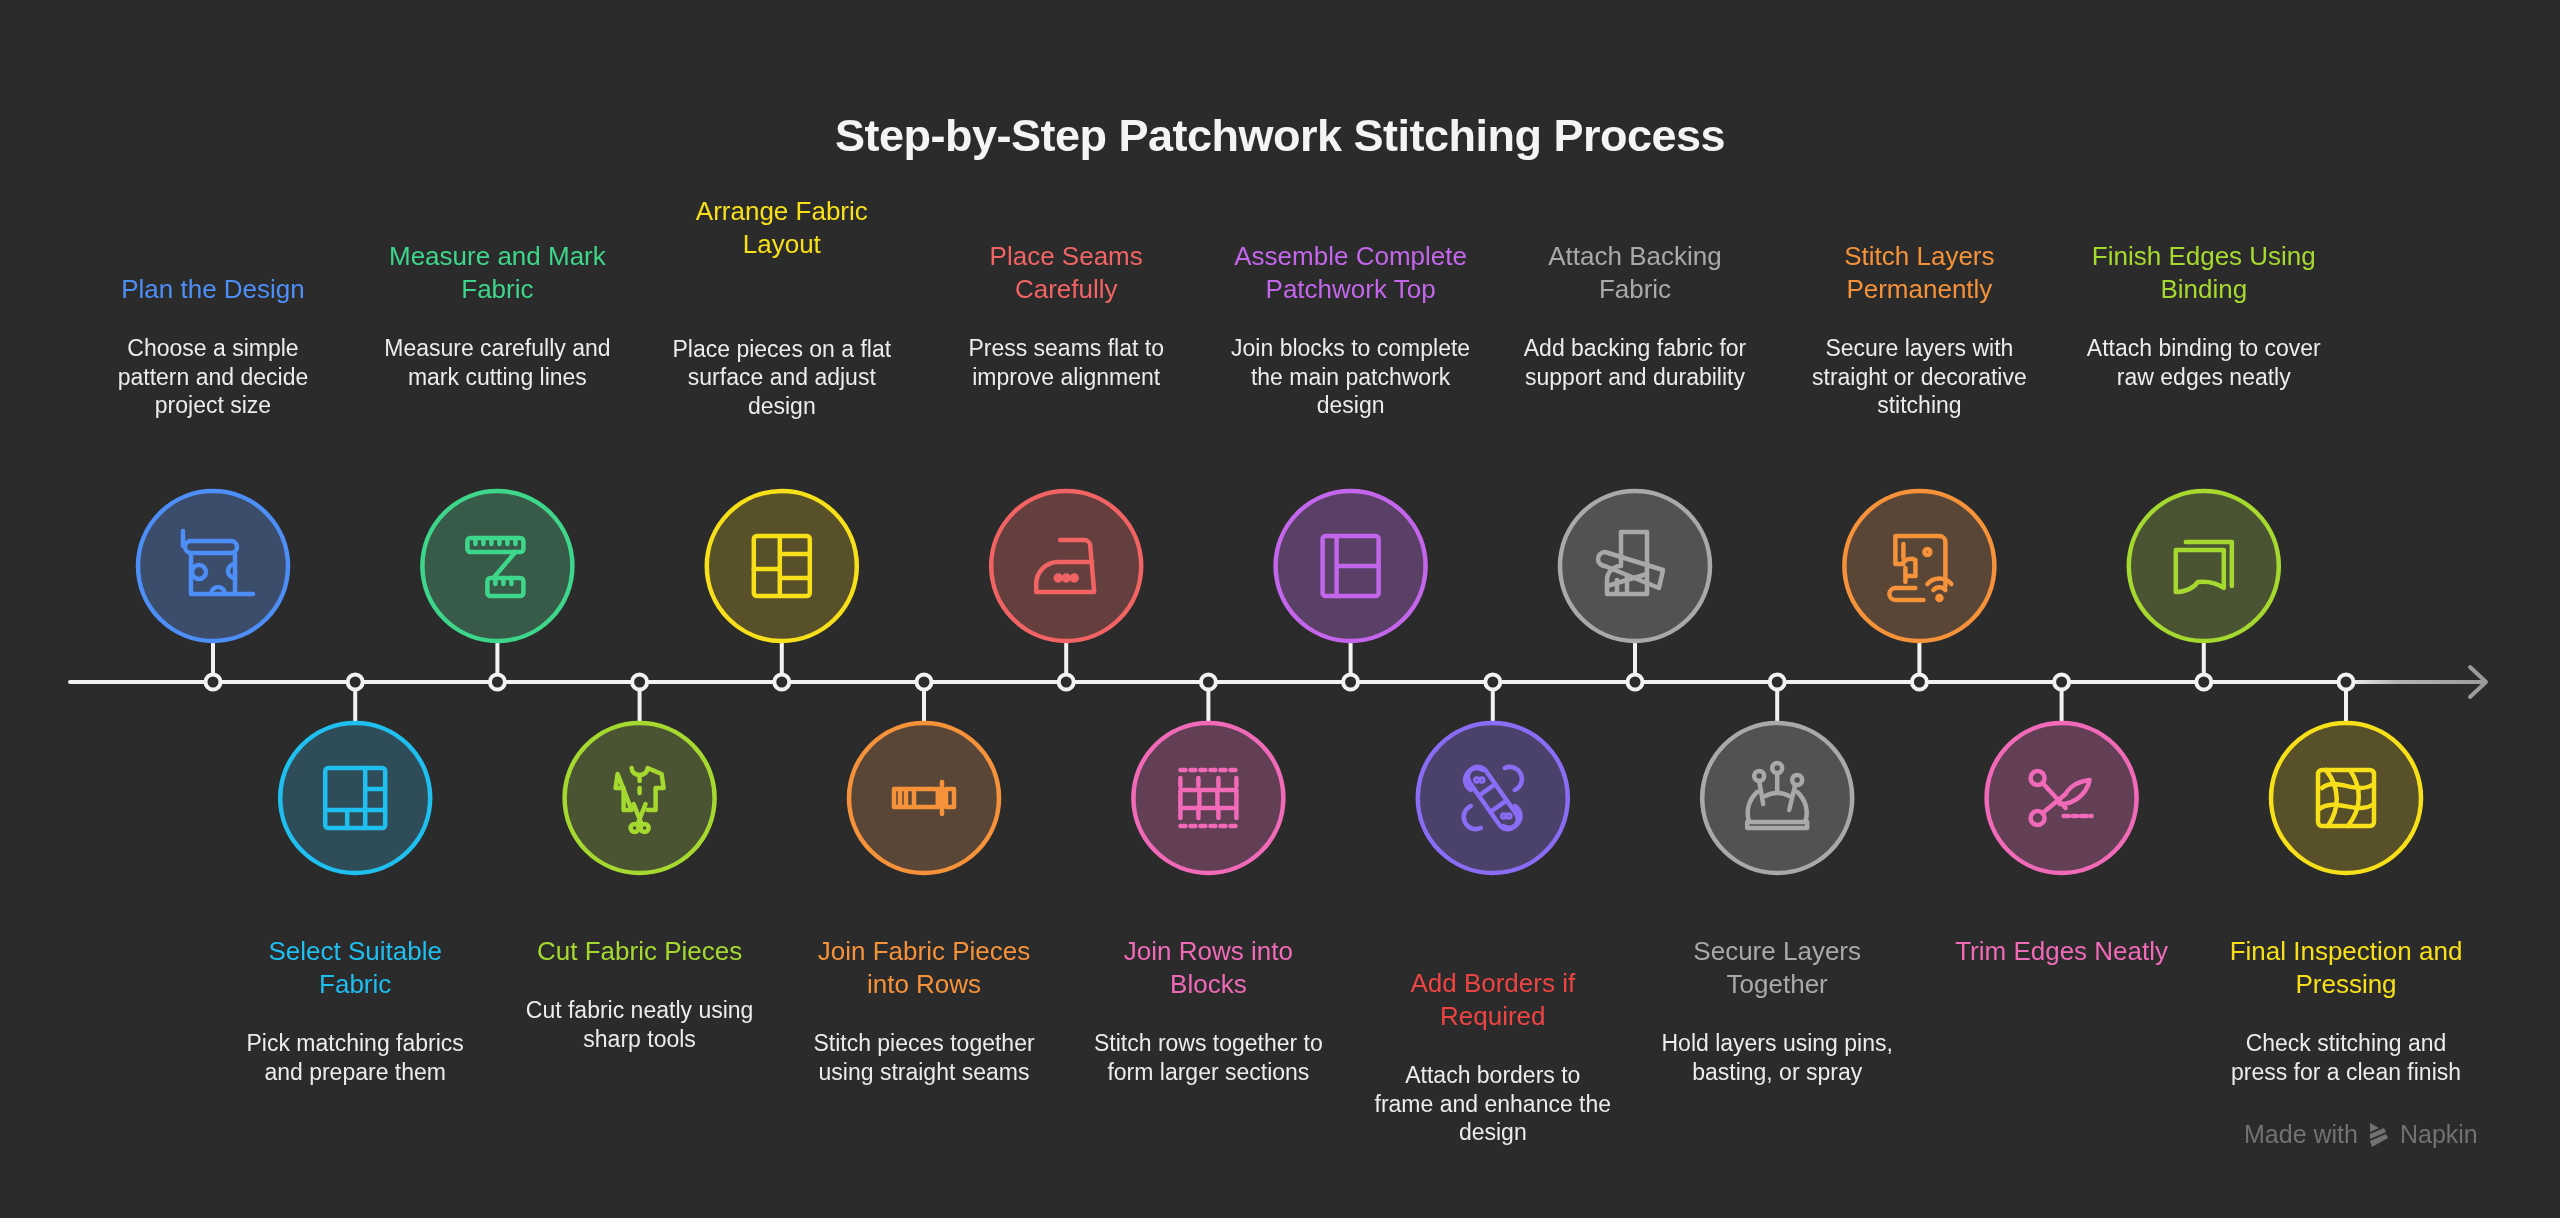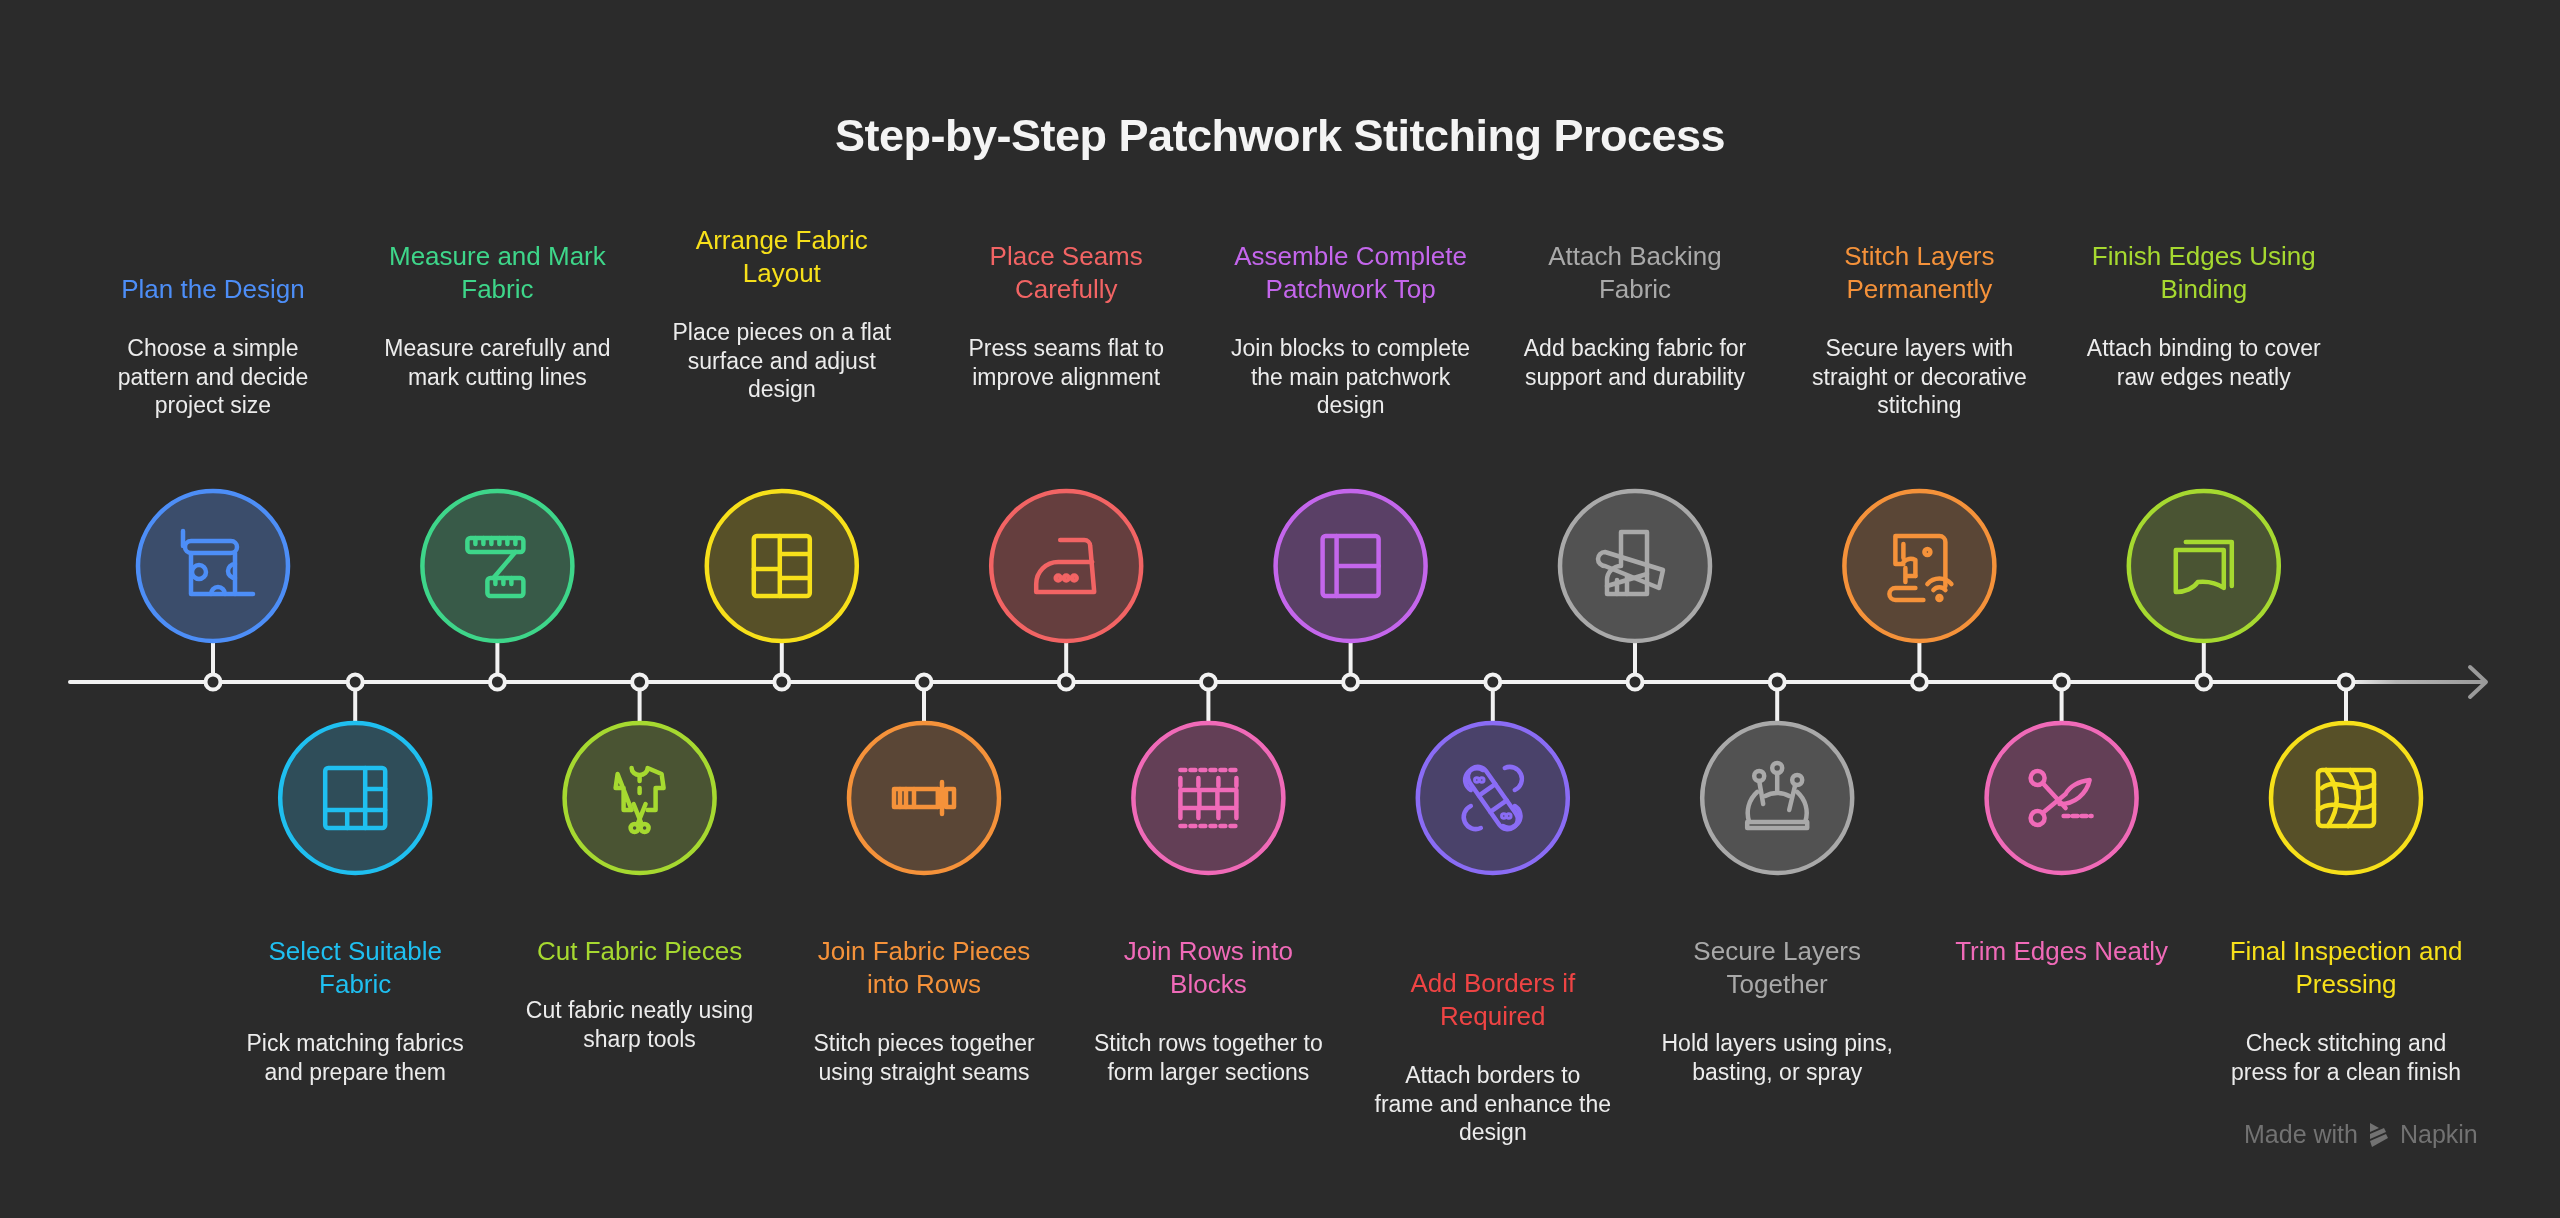--- a/index.html
+++ b/index.html
@@ -234,21 +234,21 @@
       <div class="sdesc">Pick matching fabrics and prepare them</div>
     </div>
     <div class="step top" style="left: 377.4px; top: 240px;">
       <div class="stitle" style="color: rgb(62, 214, 138);">Measure and Mark Fabric</div>
       <div class="sdesc">Measure carefully and mark cutting lines</div>
     </div>
     <div class="step bottom" style="left: 519.6px;">
       <div class="stitle" style="color: rgb(166, 217, 48);">Cut Fabric Pieces</div>
       <div class="sdesc">Cut fabric neatly using sharp tools</div>
     </div>
-    <div class="step top" style="left: 661.8px; top: 224px;">
+    <div class="step top" style="left: 661.8px; top: 240px; gap: 46px;">
       <div class="stitle" style="color: rgb(247, 224, 26);">Arrange Fabric Layout</div>
       <div class="sdesc">Place pieces on a flat surface and adjust design</div>
     </div>
     <div class="step bottom" style="left: 804px;">
       <div class="stitle" style="color: rgb(245, 146, 58);">Join Fabric Pieces into Rows</div>
       <div class="sdesc">Stitch pieces together using straight seams</div>
     </div>
     <div class="step top" style="left: 946.2px; top: 240px;">
       <div class="stitle" style="color: rgb(242, 100, 100);">Place Seams Carefully</div>
       <div class="sdesc">Press seams flat to improve alignment</div>

